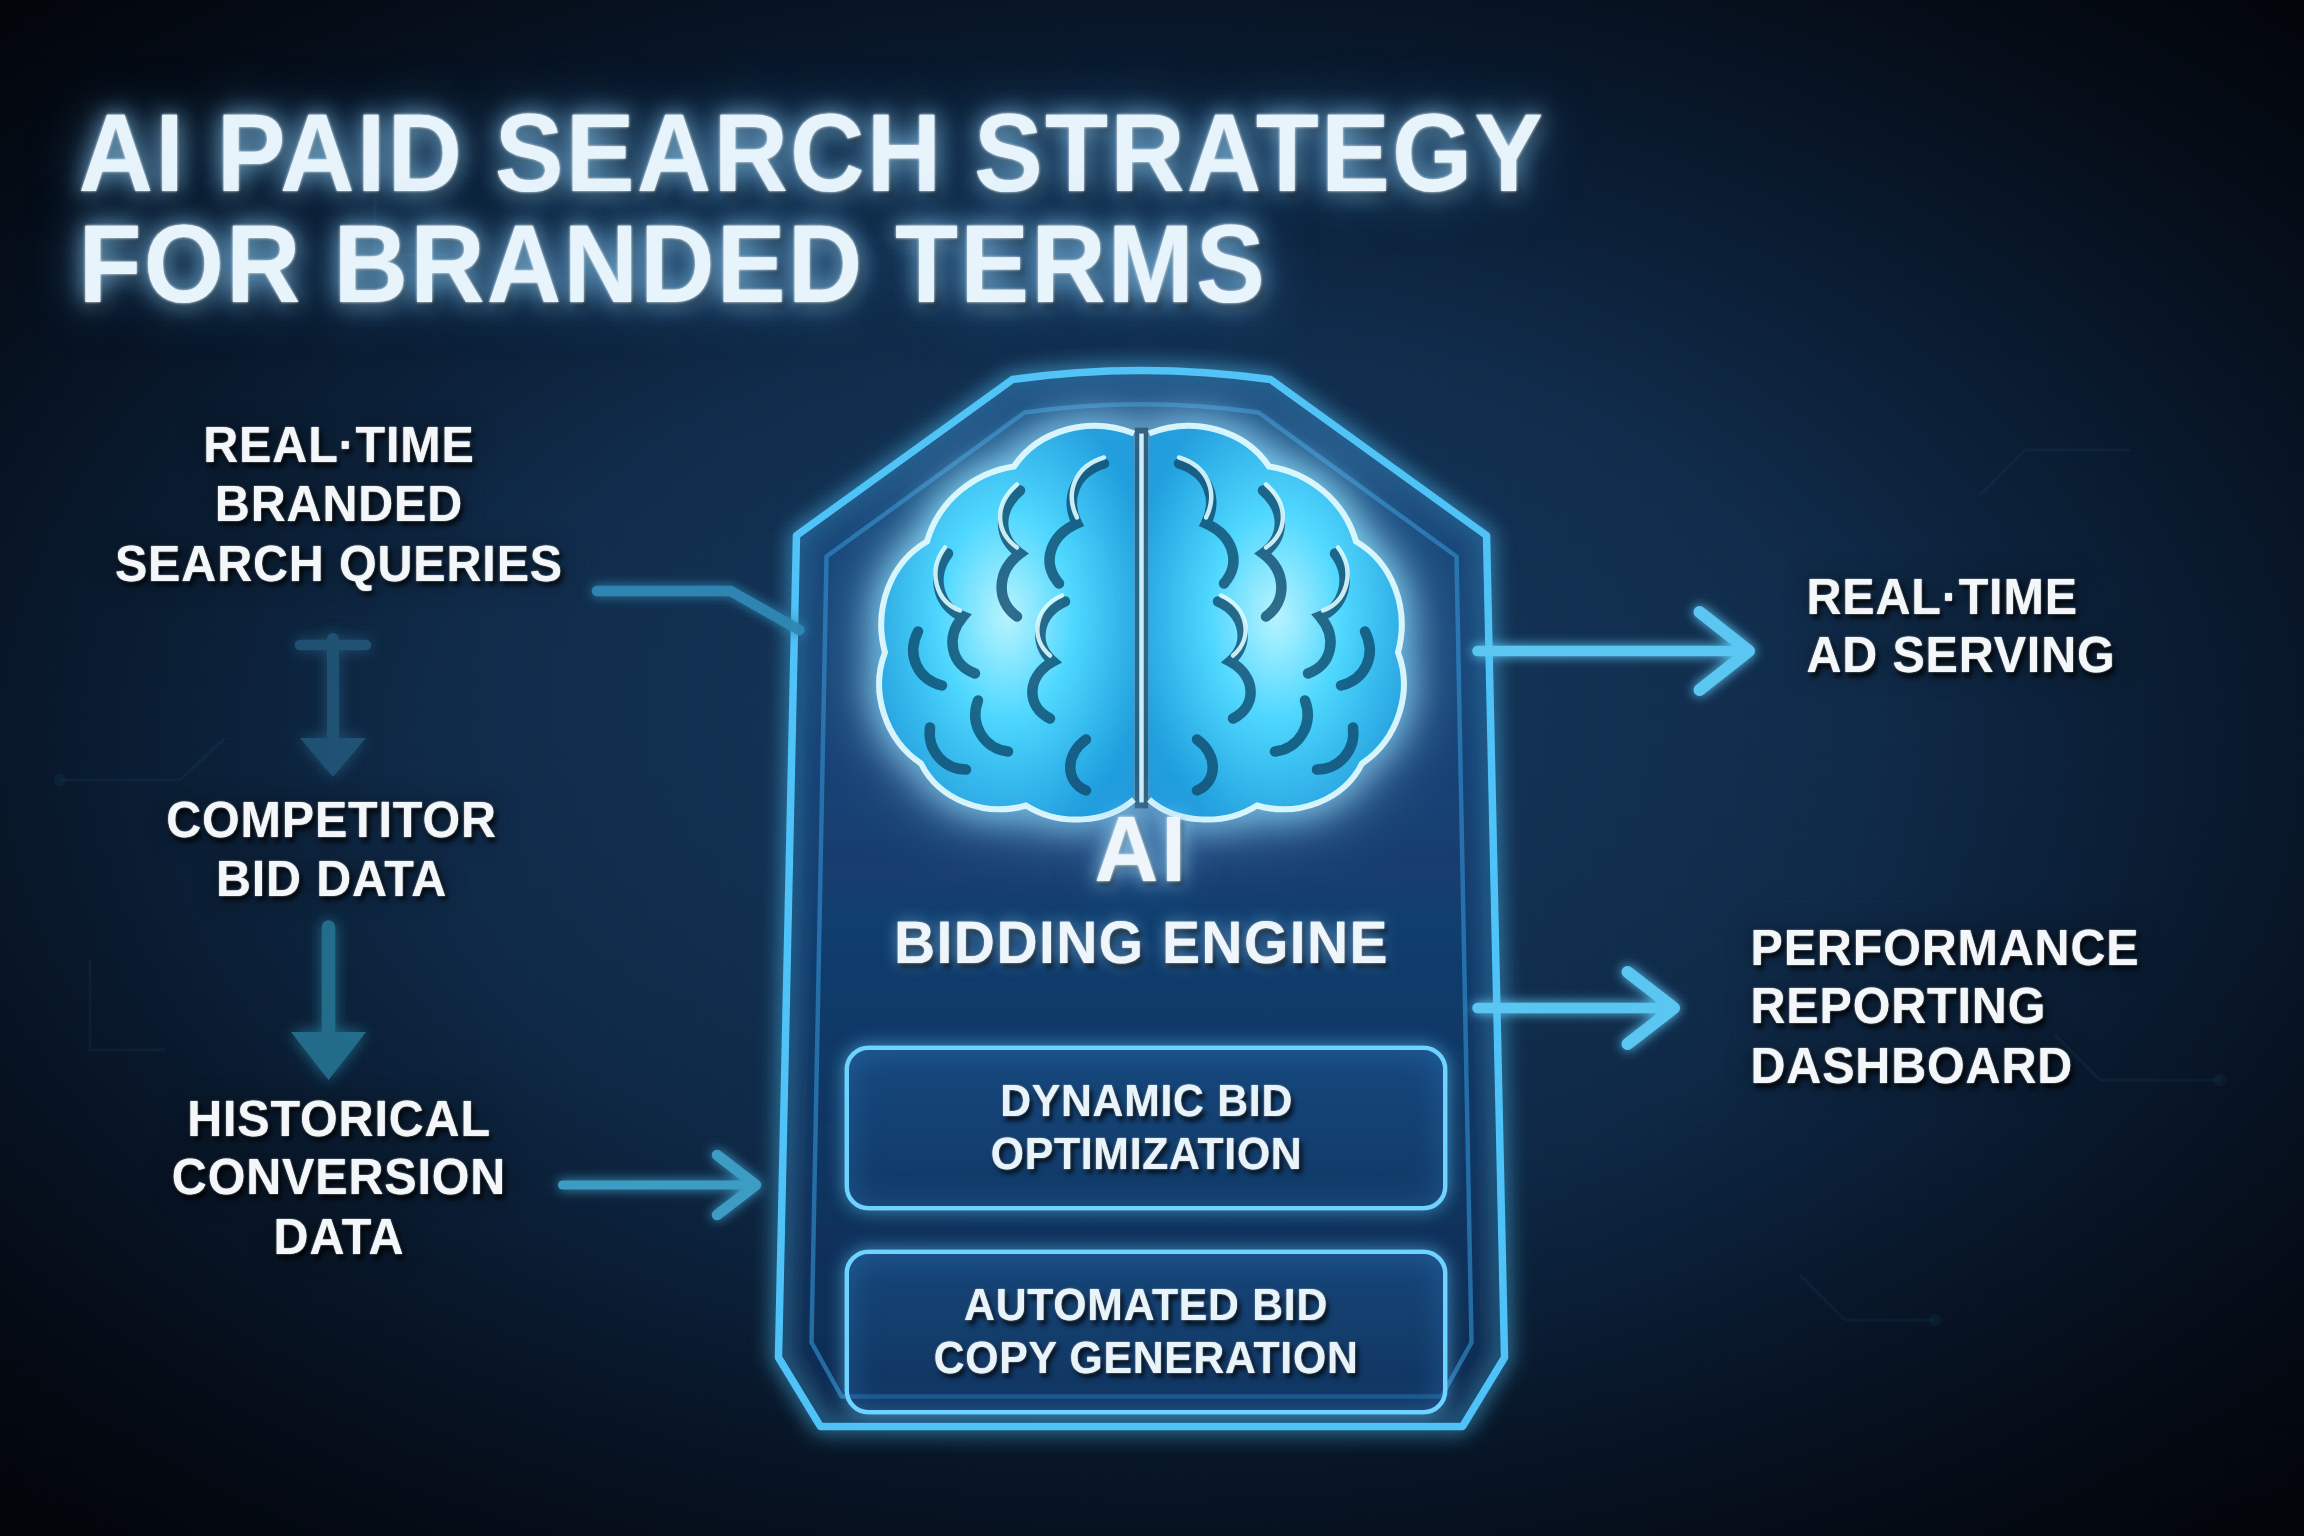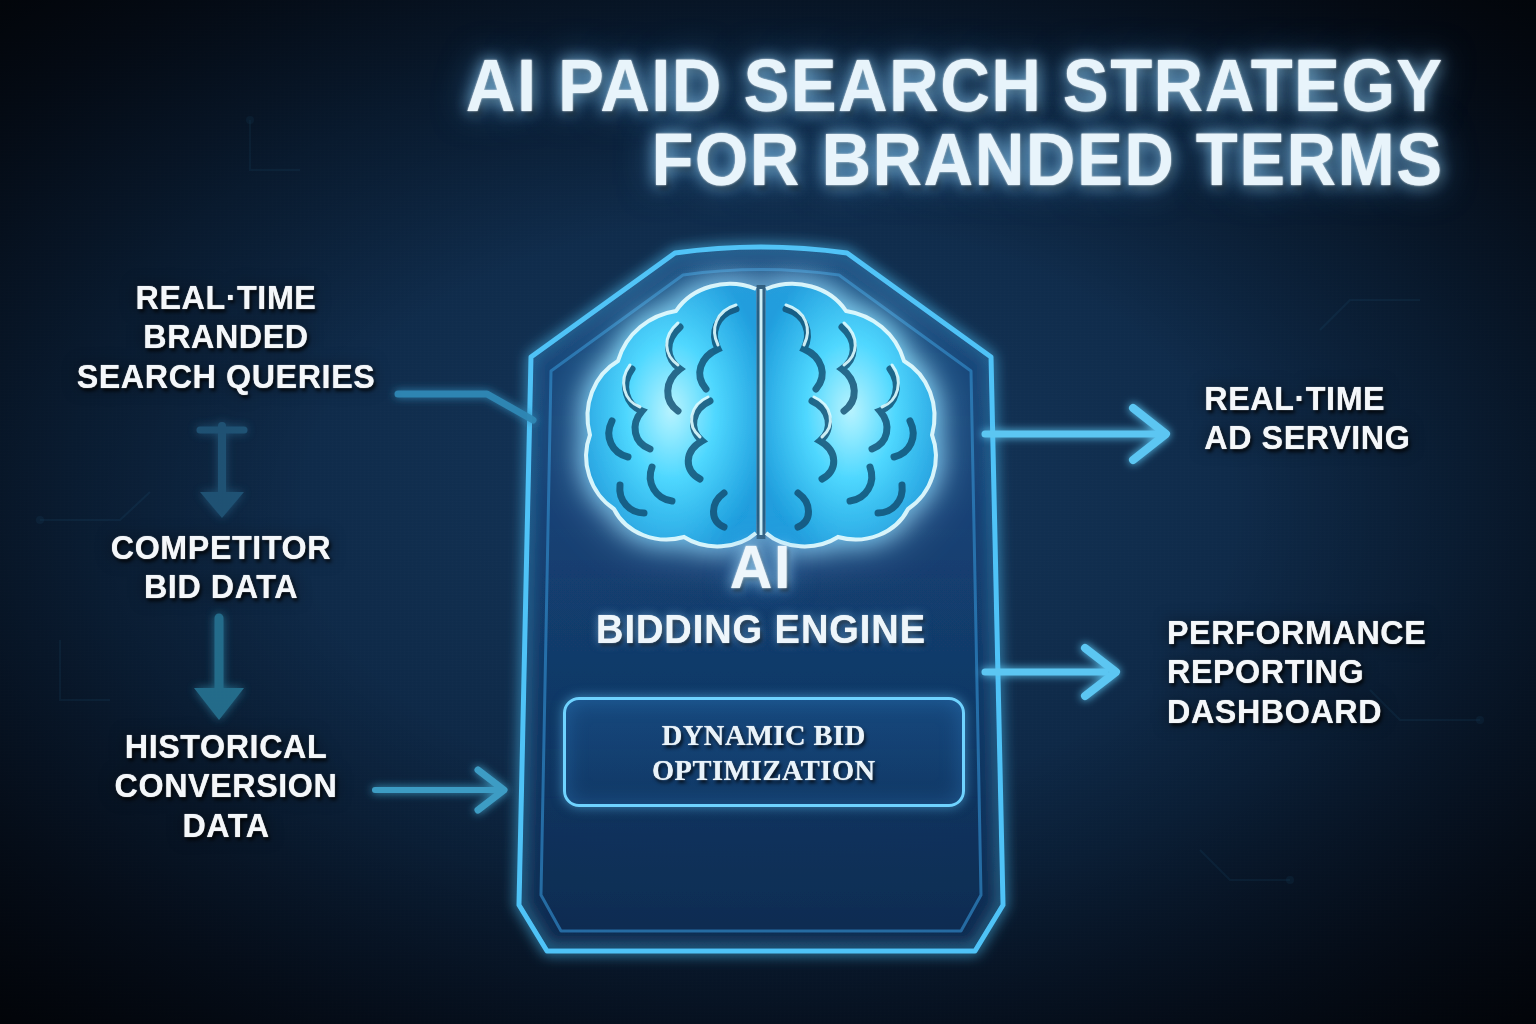--- a/index.html
+++ b/index.html
@@ -35,24 +35,24 @@
     position: absolute;
     inset: 0;
     background: radial-gradient(ellipse 72% 68% at 50% 50%, rgba(0,0,0,0) 42%, rgba(0,0,0,.42) 78%, rgba(0,0,0,.72) 100%);
     pointer-events: none;
   }
   #bgsvg { position:absolute; inset:0; pointer-events:none; }
 
   
   #title {
     position: absolute;
-    top: 28px;
+    top: 44px;
     left: 0;
     width: 1496px;
-    text-align: right;
+    text-align: left;
     z-index: 6;
   }
   #title .line {
     display: block;
     font-size: 74px;
     line-height: 0.99;
     font-weight: 700;
     letter-spacing: 1.5px;
     color: #e8f4fb;
     transform: scaleX(0.93);
@@ -136,21 +136,21 @@
     border-radius: 16px;
     background: linear-gradient(180deg, rgba(27,82,140,.60) 0%, rgba(18,60,108,.50) 100%);
     box-shadow:
       0 0 12px rgba(100,205,255,.55),
       inset 0 0 22px rgba(60,150,225,.32);
     display: flex;
     align-items: center;
     justify-content: center;
     z-index: 3;
   }
-  #box-dynamic { top: 452px; font-family: Liberation Serif, serif; }
+  #box-dynamic { top: 452px; }
   #box-copy    { top: 588px; }
   .feature-box .bt {
     text-align: center;
     font-weight: 700;
     font-size: 30px;
     line-height: 1.18;
     letter-spacing: .5px;
     color: #e9f3fa;
     transform: scaleX(0.95);
     text-shadow:
@@ -363,16 +363,19 @@
       </svg>
     </div>
 
     <div class="engine-text" id="ai-word">AI</div>
     <div class="engine-text" id="engine-word">BIDDING ENGINE</div>
 
     <div class="feature-box" id="box-dynamic">
       <div class="bt">DYNAMIC BID<br>OPTIMIZATION</div>
     </div>
 
+    <div class="feature-box" id="box-copy">
+      <div class="bt">AUTOMATED BID<br>COPY GENERATION</div>
+    </div>
   </div>
 
   <div id="vignette"></div>
 </div>
 
 </body></html>

